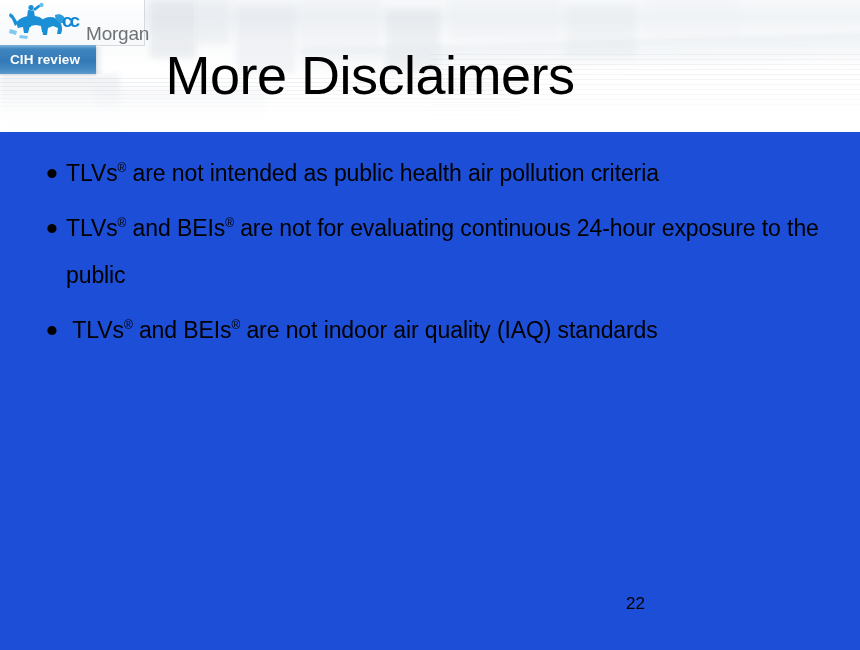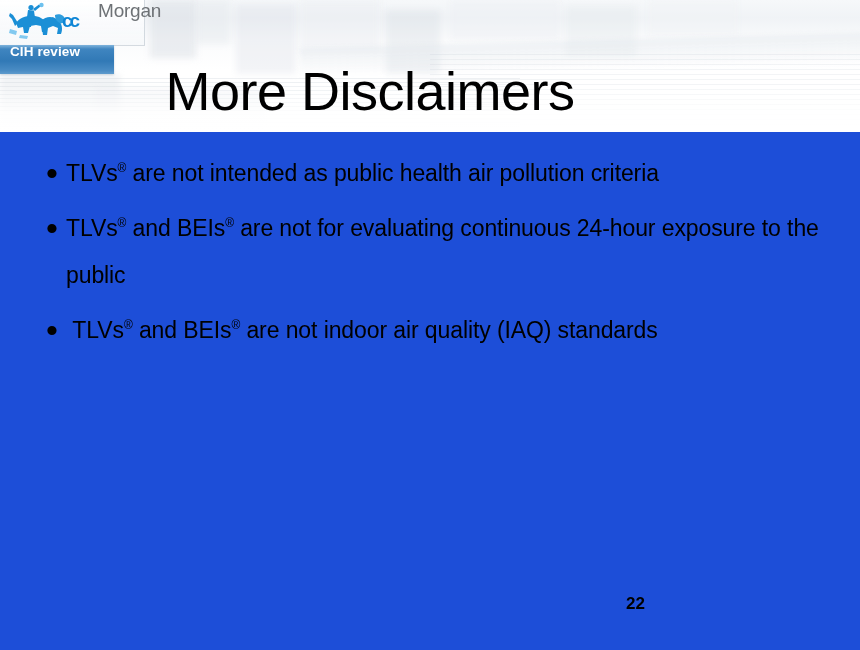--- a/index.html
+++ b/index.html
@@ -143,43 +143,43 @@
     top: 11px;
     font-size: 19px;
     font-weight: bold;
     color: #0f86d6;
     letter-spacing: -3px;
     line-height: 1;
   }
   .logo-word {
     position: absolute;
     left: 86px;
-    top: 1px;
+    top: 24px;
     font-size: 19px;
     color: #6e7276;
     line-height: 1;
     letter-spacing: -0.2px;
-    margin-left: 12px;
   }
 
   
   .cih-tab {
     position: absolute;
     left: 0;
     top: 45px;
-    width: 114px;
+    width: 96px;
     height: 29px;
     background: linear-gradient(to bottom,
       #7fb4dc 0%,
       #3f85c0 14%,
       #3179b6 55%,
       #4a8cc4 88%,
       #5f9bcd 100%);
     box-shadow: 0 1px 2px rgba(60,90,120,0.25);
     display: flex;
+    align-items: center;
   }
   .cih-tab-label {
     color: #ffffff;
     font-size: 13.5px;
     font-weight: bold;
     padding-left: 10px;
     letter-spacing: 0.1px;
     line-height: 1;
   }
   .cih-tab-shadow {
@@ -196,21 +196,20 @@
     position: absolute;
     left: 0;
     top: 44px;
     width: 740px;
     text-align: center;
     font-size: 54px;
     font-weight: normal;
     color: #000000;
     line-height: 62px;
     letter-spacing: -0.5px;
-    margin-top: 16px;
   }
 
   
   .body {
     position: absolute;
     left: 36px;
     top: 150px;
     width: 800px;
   }
   .bullet-row {
@@ -243,21 +242,20 @@
   }
 
   
   .page-number {
     position: absolute;
     left: 626px;
     top: 595px;
     font-size: 17px;
     color: #000000;
     line-height: 1;
-    font-weight: bold;
   }
 </style>
 </head>
 <body>
 
 <div class="slide">
 
   <div class="header">
     <div class="hdr-photo"></div>
     <div class="hdr-block b1"></div>

